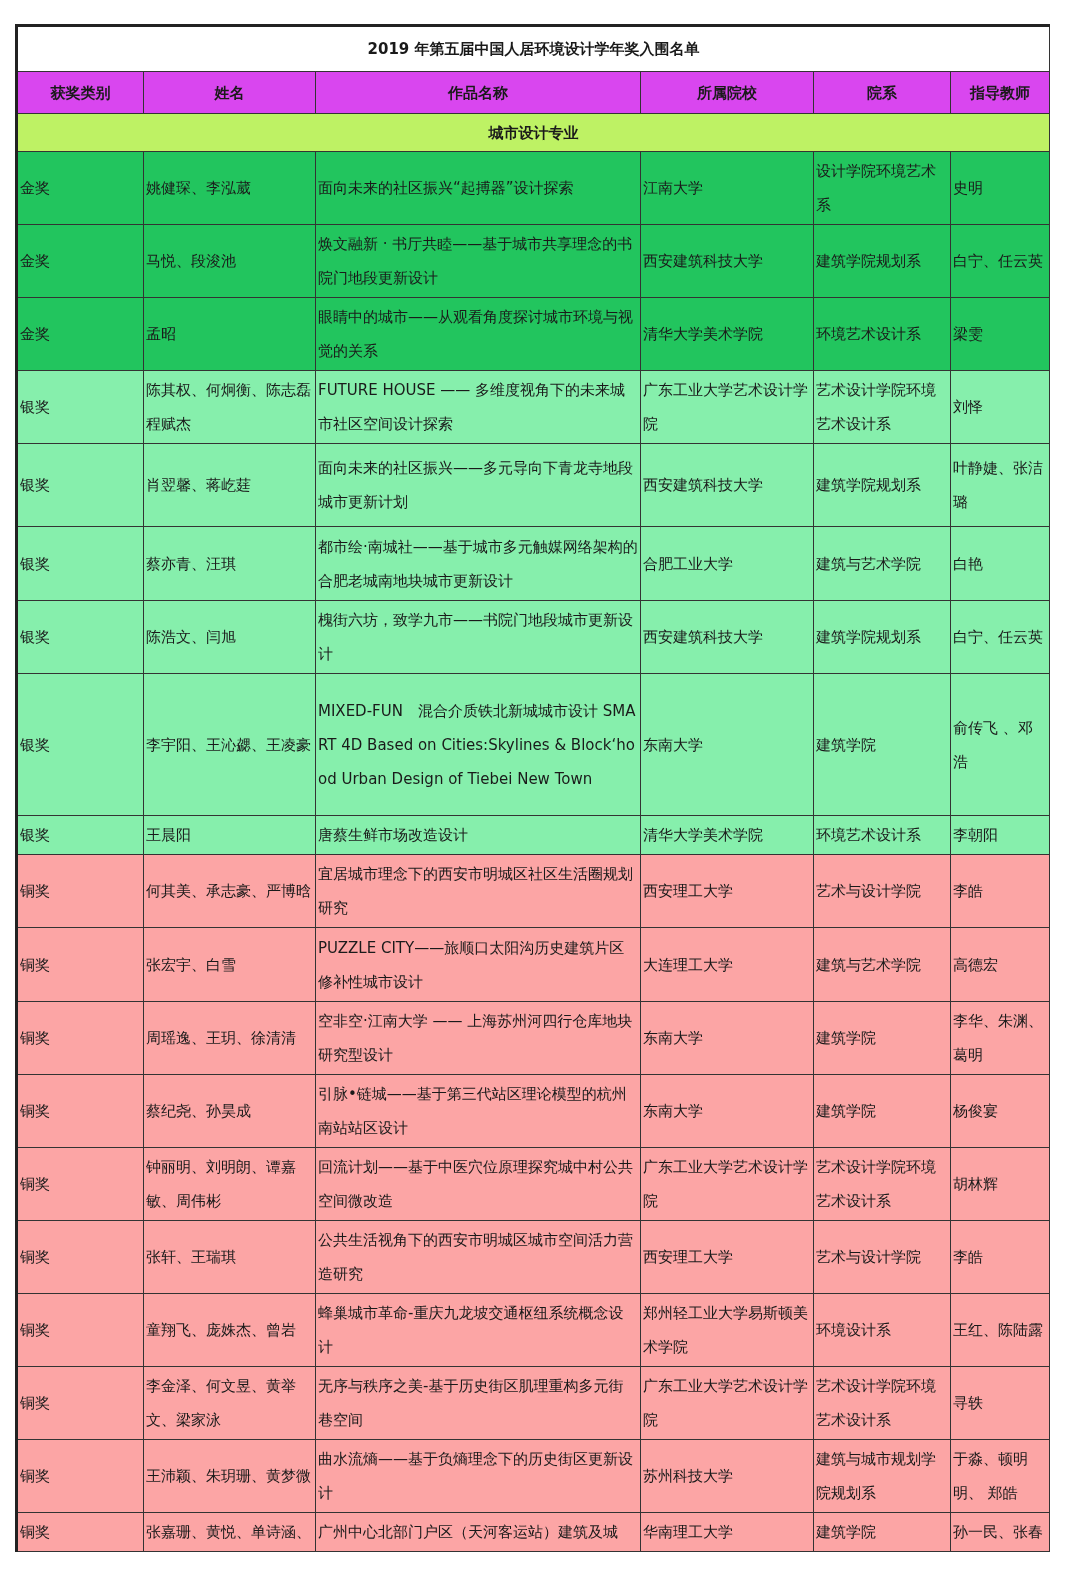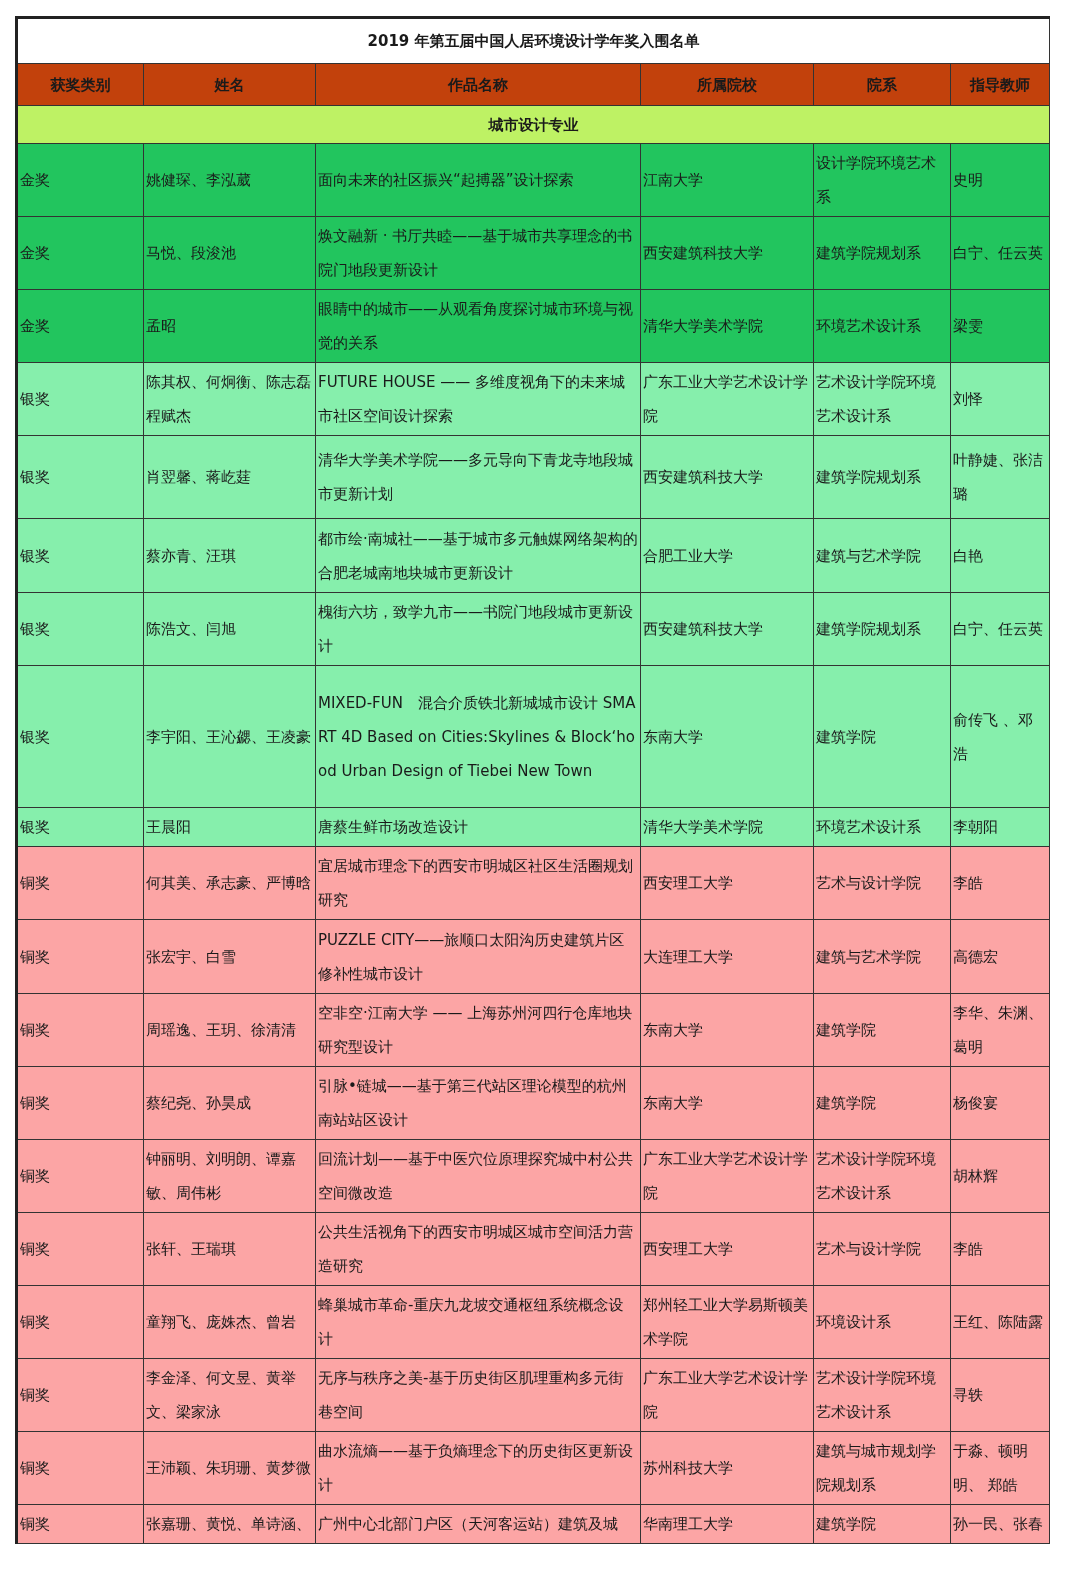--- a/index.html
+++ b/index.html
@@ -1,24 +1,24 @@
 <!DOCTYPE html>
 <html><head>
 <meta charset="utf-8">
 <style>
   html, body { margin: 0; padding: 0; background: #ffffff; }
   body { width: 1080px; height: 1590px; position: relative; overflow: hidden;
          font-family: "DejaVu Sans", "Liberation Sans", sans-serif; color: #1a1a1a; }
-  .sheet { position: absolute; left: 15px; top: 16px; width: 1033px; }
+  .sheet { position: absolute; left: 15px; top: 24px; width: 1033px; }
   table { border-collapse: collapse; width: 1033px; table-layout: fixed; }
   td, th { border: 1px solid #333; font-size: 15px; line-height: 34px; padding: 0 2px;
            vertical-align: middle; text-align: left; word-break: break-all; }
   .title-cell { height: 44px; text-align: center; font-weight: bold; font-size: 15px;
                 border-top: 3px solid #222; border-left: 3px solid #222; background: #fff; }
-  .hdr th { height: 41px; text-align: center; font-weight: bold; font-size: 15px; background: #c2410c; }
+  .hdr th { height: 41px; text-align: center; font-weight: bold; font-size: 15px; background: #d946ef; }
   .section td { height: 37px; text-align: center; font-weight: bold; background: #bef264; }
   td.award { text-align: left; }
   tr.gold td { background: #22c55e; }
   tr.silver td { background: #86efac; }
   tr.bronze td { background: #fca5a5; }
   td:first-child, th:first-child { border-left: 3px solid #222; }
 </style>
 </head>
 <body>
 
@@ -77,21 +77,21 @@
           <td class="award">银奖</td>
           <td>陈其权、何炯衡、陈志磊 程赋杰</td>
           <td>FUTURE HOUSE —— 多维度视角下的未来城市社区空间设计探索</td>
           <td>广东工业大学艺术设计学院</td>
           <td>艺术设计学院环境艺术设计系</td>
           <td>刘怿</td>
         </tr>
         <tr class="silver" style="height: 83px;">
           <td class="award">银奖</td>
           <td>肖翌馨、蒋屹莛</td>
-          <td>清华大学美术学院——多元导向下青龙寺地段城市更新计划</td>
+          <td>面向未来的社区振兴——多元导向下青龙寺地段城市更新计划</td>
           <td>西安建筑科技大学</td>
           <td>建筑学院规划系</td>
           <td>叶静婕、张洁璐</td>
         </tr>
         <tr class="silver" style="height: 74px;">
           <td class="award">银奖</td>
           <td>蔡亦青、汪琪</td>
           <td>都市绘·南城社——基于城市多元触媒网络架构的合肥老城南地块城市更新设计</td>
           <td>合肥工业大学</td>
           <td>建筑与艺术学院</td>

